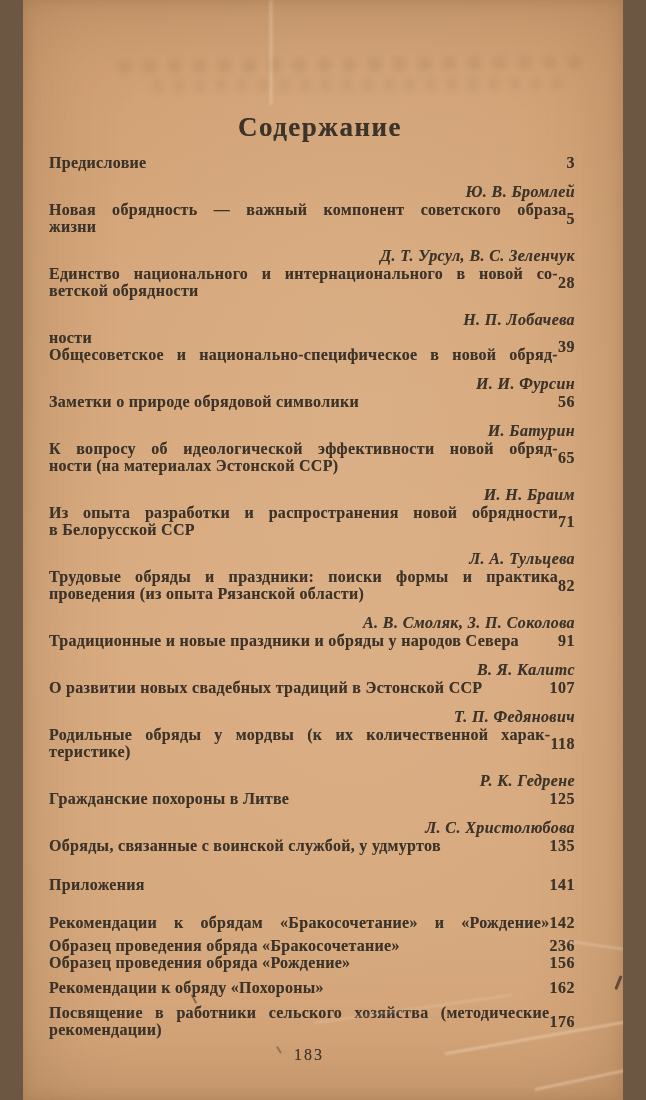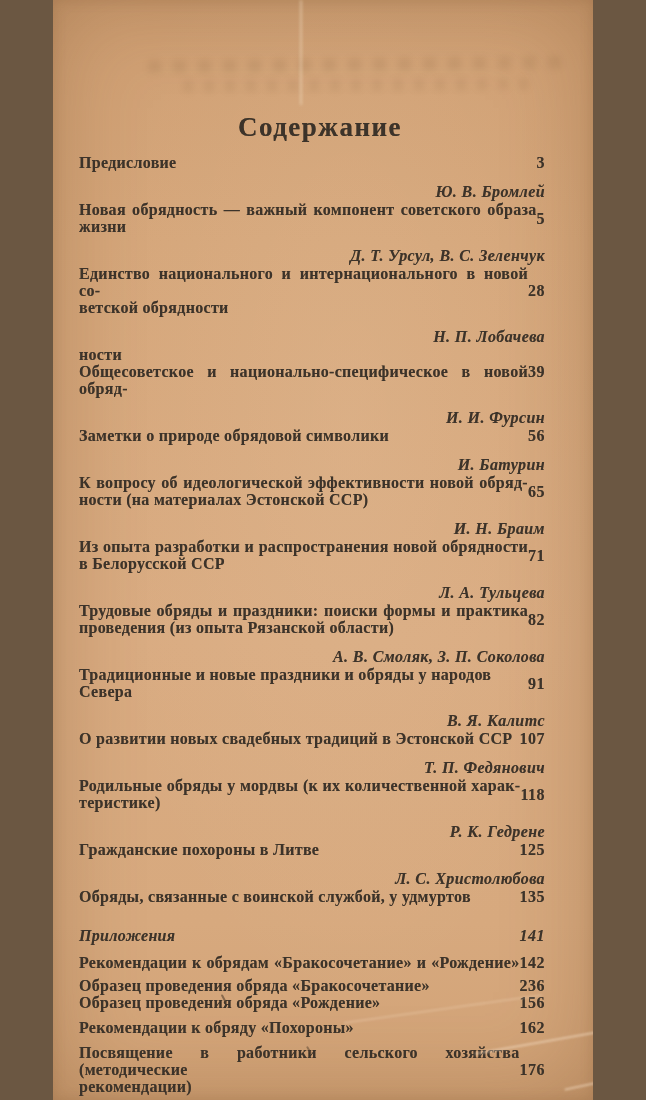--- a/index.html
+++ b/index.html
@@ -1,18 +1,18 @@
 <!DOCTYPE html>
 <html><head>
 <meta charset="utf-8">
 <style>
   html,body{margin:0;padding:0;background:#6b5742;}
   .page{
     position:relative;
-    width:540px;height:1100px;
+    width:600px;height:1100px;
     margin:0 auto;
     overflow:hidden;
     font-family:"Liberation Serif","DejaVu Serif",serif;
     color:#3c332a;
     background:
       radial-gradient(ellipse at 55% 38%, rgba(255,236,210,0.10), transparent 62%),
       linear-gradient(180deg,#cf9f73 0%,#d5a67a 22%,#d9ab81 58%,#d7a97e 84%,#d1a276 100%);
     box-shadow: inset 0 0 90px rgba(108,70,34,0.30), inset 0 0 14px rgba(108,70,34,0.20);
   }
   .content{padding:112px 48px 0 26px;}
@@ -41,21 +41,21 @@
     text-shadow:0 0 0.5px rgba(58,45,28,0.45);
   }
   .stretch{text-align:justify;text-align-last:justify;}
   .pg{
     flex:1;text-align:right;align-self:center;
     font-size:16px;font-weight:bold;line-height:17px;
     letter-spacing:0.5px;
     text-shadow:0 0 0.5px rgba(58,45,28,0.45);
   }
   .sec-gap{margin-top:22px;}
-  .mb5{margin-bottom:10px;font-style:italic;} .mb6{margin-bottom:6px;}
+  .mb5{margin-bottom:21px;} .mb6{margin-bottom:6px;}
   .mb0{margin-bottom:0;}  .mb8{margin-bottom:8px;}
   .footer{
     margin-top:8px;text-align:center;transform:translateX(-3px);
     font-size:16px;font-weight:normal;letter-spacing:2px;
     text-shadow:0 0 0.5px rgba(58,45,28,0.45);
   }
   
   .ghost{position:absolute;pointer-events:none;}
   .ghost1{top:58px;left:95px;right:30px;height:13px;
     background:repeating-linear-gradient(90deg,rgba(125,90,55,0.55) 0 13px,transparent 13px 25px);

